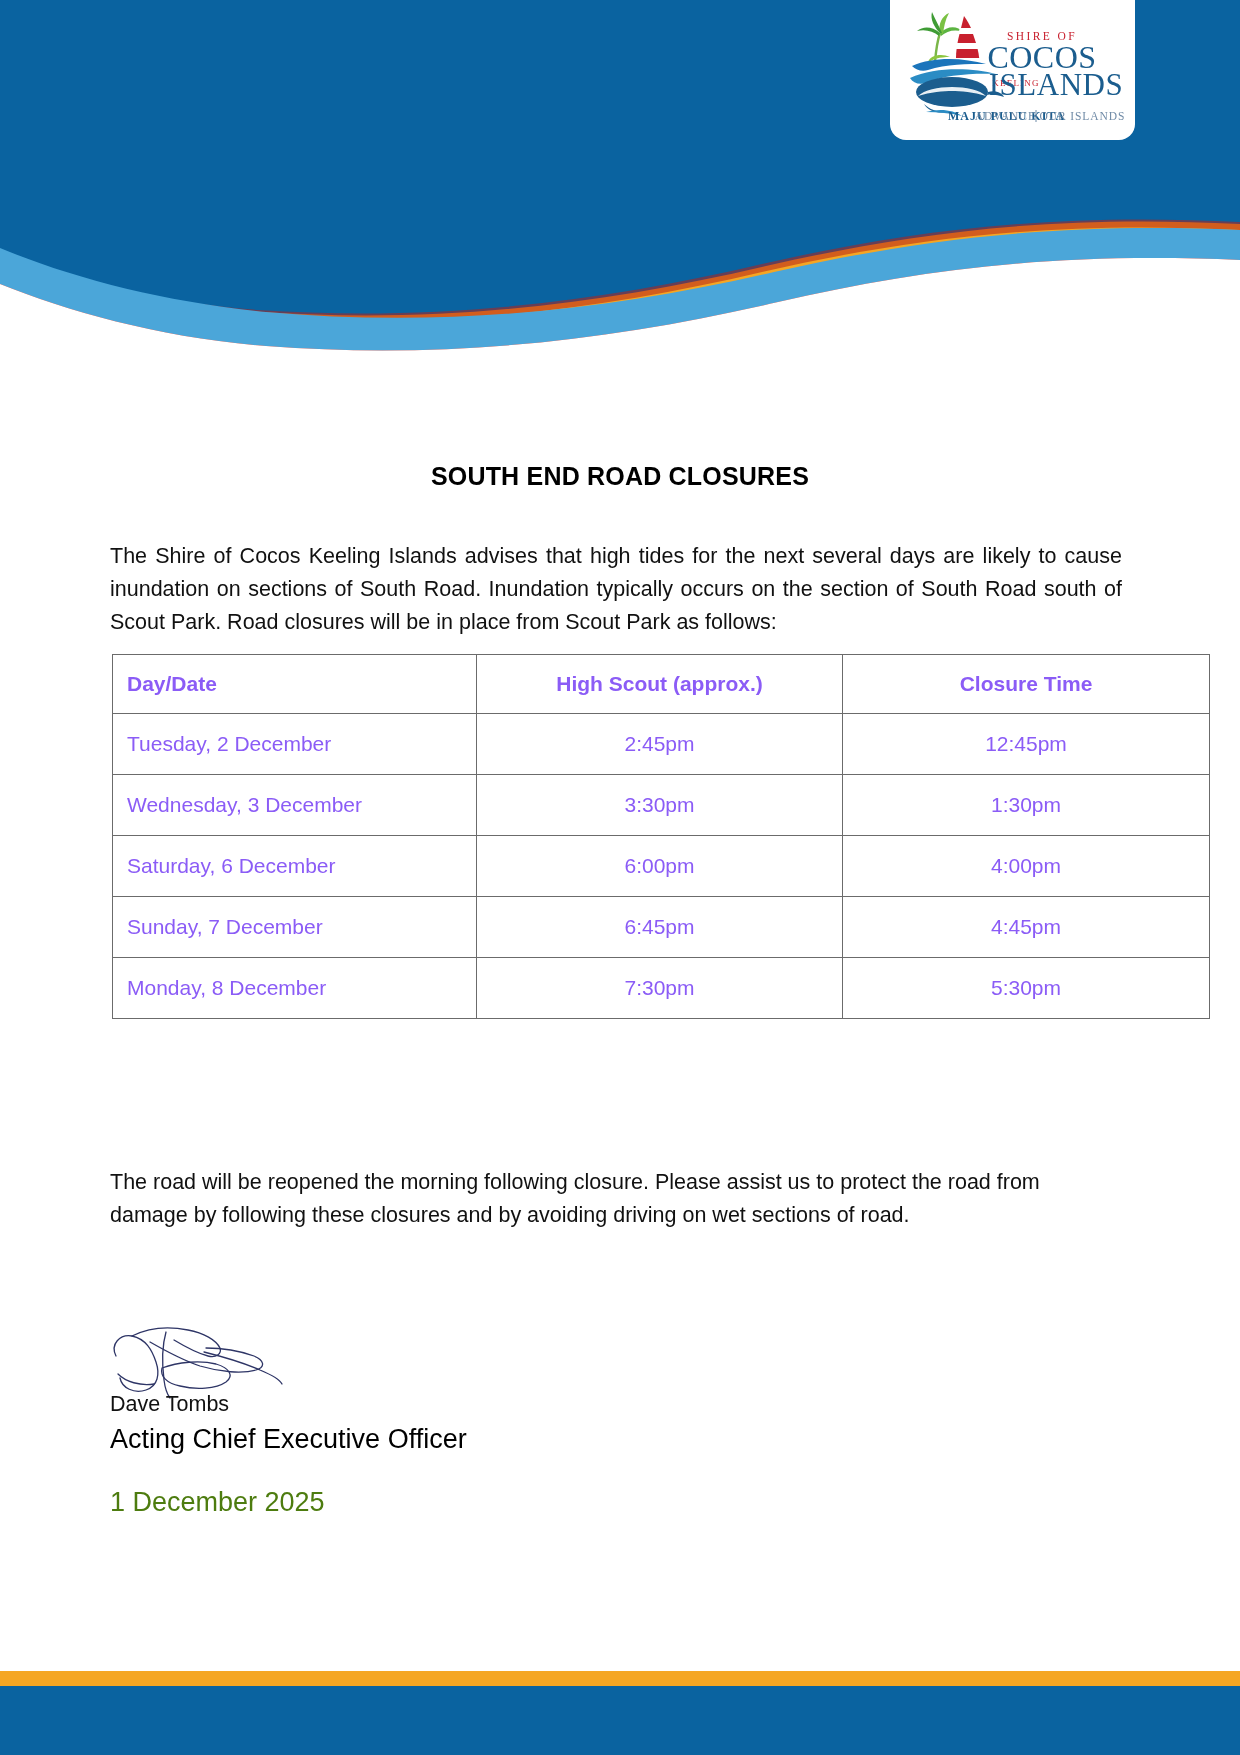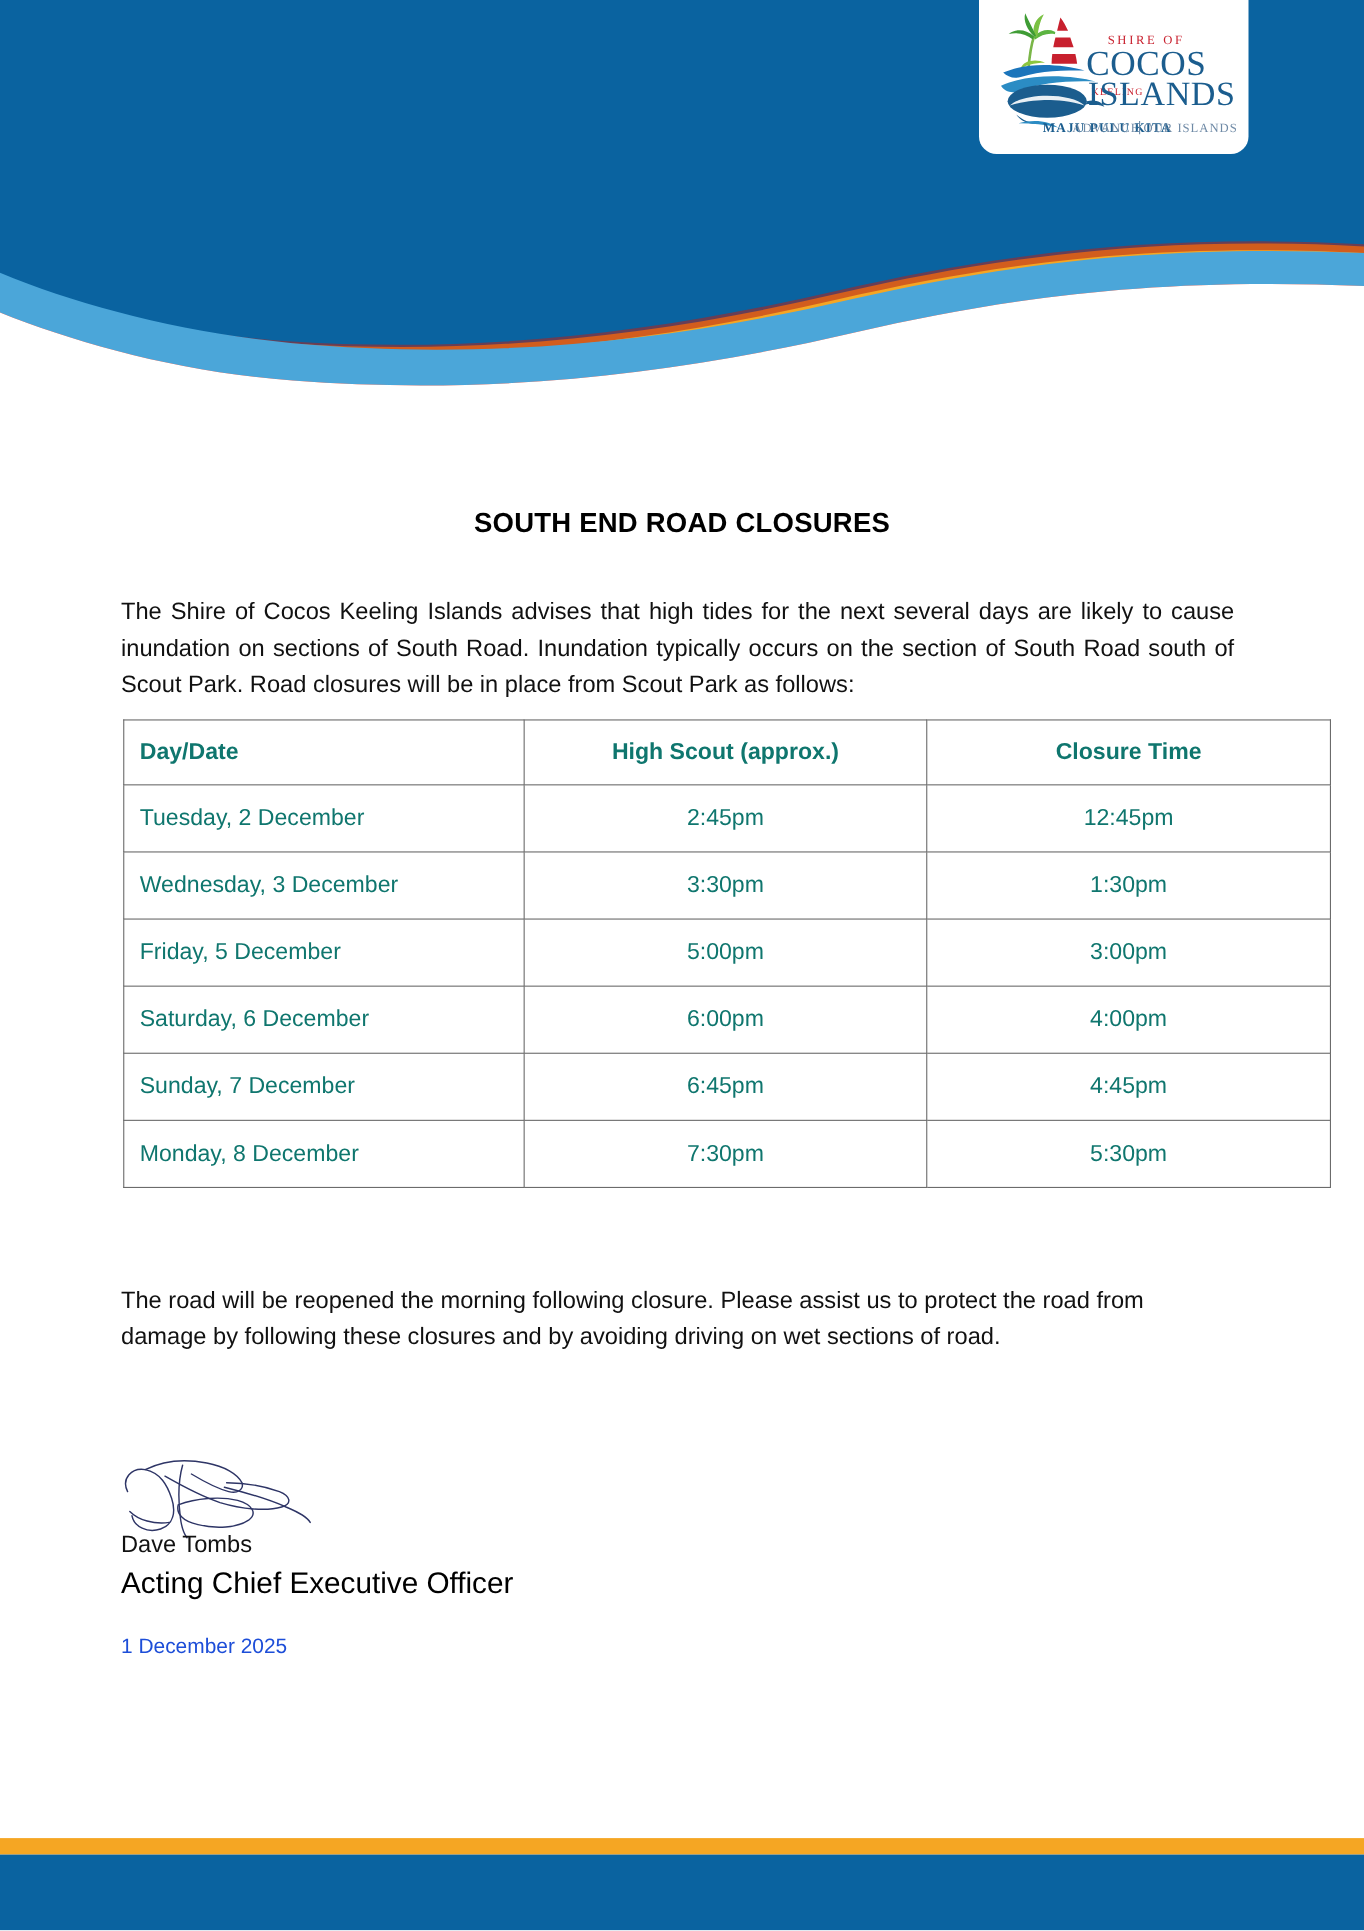--- a/index.html
+++ b/index.html
@@ -97,21 +97,21 @@
     left: 112px;
     top: 654px;
     width: 1010px;
     border-collapse: collapse;
     table-layout: fixed;
   }
   .closure-table td, .closure-table th {
     border: 1px solid #6b6b6b;
     height: 60px;
     font-size: 21px;
-    color: #0f766e;
+    color: #8b5cf6;
     font-weight: normal;
     padding: 0 14px;
   }
   .closure-table thead th {
     font-weight: bold;
     height: 58px;
   }
   .col-day   { width: 335px; text-align: left; }
   .col-tide  { width: 337px; text-align: center; }
   .col-close { width: 338px; text-align: center; }
@@ -135,22 +135,22 @@
     position: absolute;
     left: 110px;
     top: 1424px;
     font-size: 27px;
     color: #000000;
   }
   .doc-date {
     position: absolute;
     left: 110px;
     top: 1487px;
-    font-size: 19px;
-    color: #1d4ed8;
+    font-size: 27px;
+    color: #4d7c0f;
   }
 
   
   .footer-orange {
     position: absolute;
     left: 0;
     top: 1671px;
     width: 1240px;
     height: 15px;
     background: #f5a623;
@@ -236,25 +236,20 @@
     <tbody>
       <tr>
         <td class="col-day">Tuesday, 2 December</td>
         <td class="col-tide">2:45pm</td>
         <td class="col-close">12:45pm</td>
       </tr>
       <tr>
         <td class="col-day">Wednesday, 3 December</td>
         <td class="col-tide">3:30pm</td>
         <td class="col-close">1:30pm</td>
-      </tr>
-      <tr>
-        <td class="col-day">Friday, 5 December</td>
-        <td class="col-tide">5:00pm</td>
-        <td class="col-close">3:00pm</td>
       </tr>
       <tr>
         <td class="col-day">Saturday, 6 December</td>
         <td class="col-tide">6:00pm</td>
         <td class="col-close">4:00pm</td>
       </tr>
       <tr>
         <td class="col-day">Sunday, 7 December</td>
         <td class="col-tide">6:45pm</td>
         <td class="col-close">4:45pm</td>

